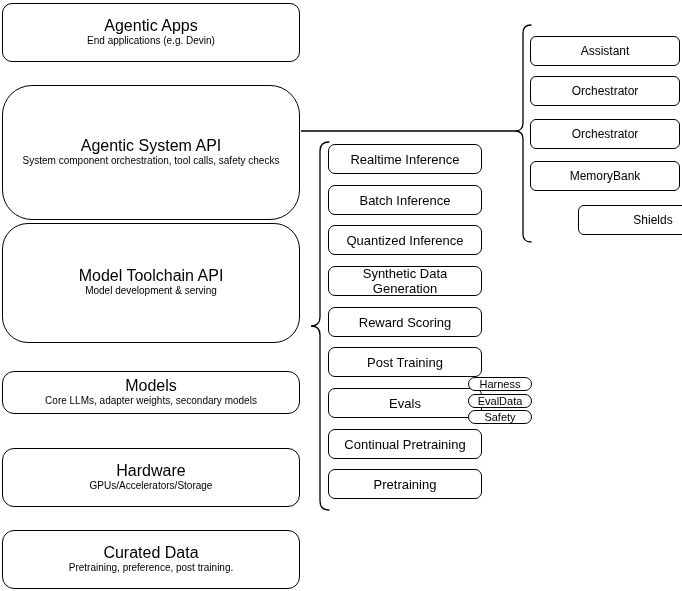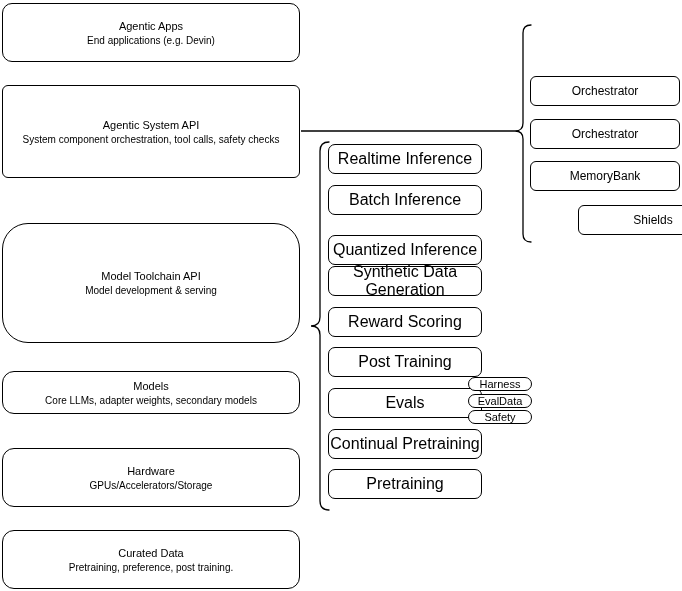--- a/index.html
+++ b/index.html
@@ -26,35 +26,35 @@
     align-items: center;
     justify-content: center;
     text-align: center;
   }
   .lbox {
     left: 2px;
     width: 298px;
     z-index: 1;
   }
   .lbox .title {
-    font-size: 11px;
+    font-size: 16px;
     line-height: 16px;
     color: #000000;
   }
   .lbox .sub {
     font-size: 10px;
     line-height: 14px;
     color: #000000;
   }
   .mbox {
     left: 328px;
     width: 154px;
     height: 30px;
     border-radius: 7px;
-    font-size: 16px;
+    font-size: 13px;
     z-index: 1;
   }
   .rbox {
     left: 530px;
     width: 150px;
     height: 30px;
     border-radius: 6px;
     font-size: 12px;
     z-index: 1;
   }
@@ -87,21 +87,21 @@
 </head>
 <body>
 
 <div class="canvas">
 
   <div class="box lbox" style="top:3px; height:59px; border-radius:10px;">
     <div class="title">Agentic Apps</div>
     <div class="sub">End applications (e.g. Devin)</div>
   </div>
 
-  <div class="box lbox" style="top:85px; height:93px; border-radius:6px;">
+  <div class="box lbox" style="top:85px; height:135px; border-radius:30px;">
     <div class="title">Agentic System API</div>
     <div class="sub">System component orchestration, tool calls, safety checks</div>
   </div>
 
   <div class="box lbox" style="top:223px; height:120px; border-radius:26px;">
     <div class="title">Model Toolchain API</div>
     <div class="sub">Model development &amp; serving</div>
   </div>
 
   <div class="box lbox" style="top:371px; height:43px; border-radius:12px;">
@@ -118,21 +118,21 @@
     <div class="title">Curated Data</div>
     <div class="sub">Pretraining, preference, post training.</div>
   </div>
 
   <div class="box mbox" style="top:144px;">
     <span>Realtime Inference</span>
   </div>
   <div class="box mbox" style="top:185px;">
     <span>Batch Inference</span>
   </div>
-  <div class="box mbox" style="top:235px;">
+  <div class="box mbox" style="top:225px;">
     <span>Quantized Inference</span>
   </div>
   <div class="box mbox" style="top:307px;">
     <span>Reward Scoring</span>
   </div>
   <div class="box mbox" style="top:266px;">
     <span>Synthetic Data Generation</span>
   </div>
   <div class="box mbox" style="top:347px;">
     <span>Post Training</span>
@@ -150,20 +150,23 @@
   <div class="pill" style="top:377px;">
     <span>Harness</span>
   </div>
   <div class="pill" style="top:394px;">
     <span>EvalData</span>
   </div>
   <div class="pill" style="top:410px;">
     <span>Safety</span>
   </div>
 
+  <div class="box rbox" style="top:36px;">
+    <span>Assistant</span>
+  </div>
   <div class="box rbox" style="top:76px;">
     <span>Orchestrator</span>
   </div>
   <div class="box rbox" style="top:119px;">
     <span>Orchestrator</span>
   </div>
   <div class="box rbox" style="top:161px;">
     <span>MemoryBank</span>
   </div>
   <div class="box rbox" style="top:205px;margin-left:48px;">

